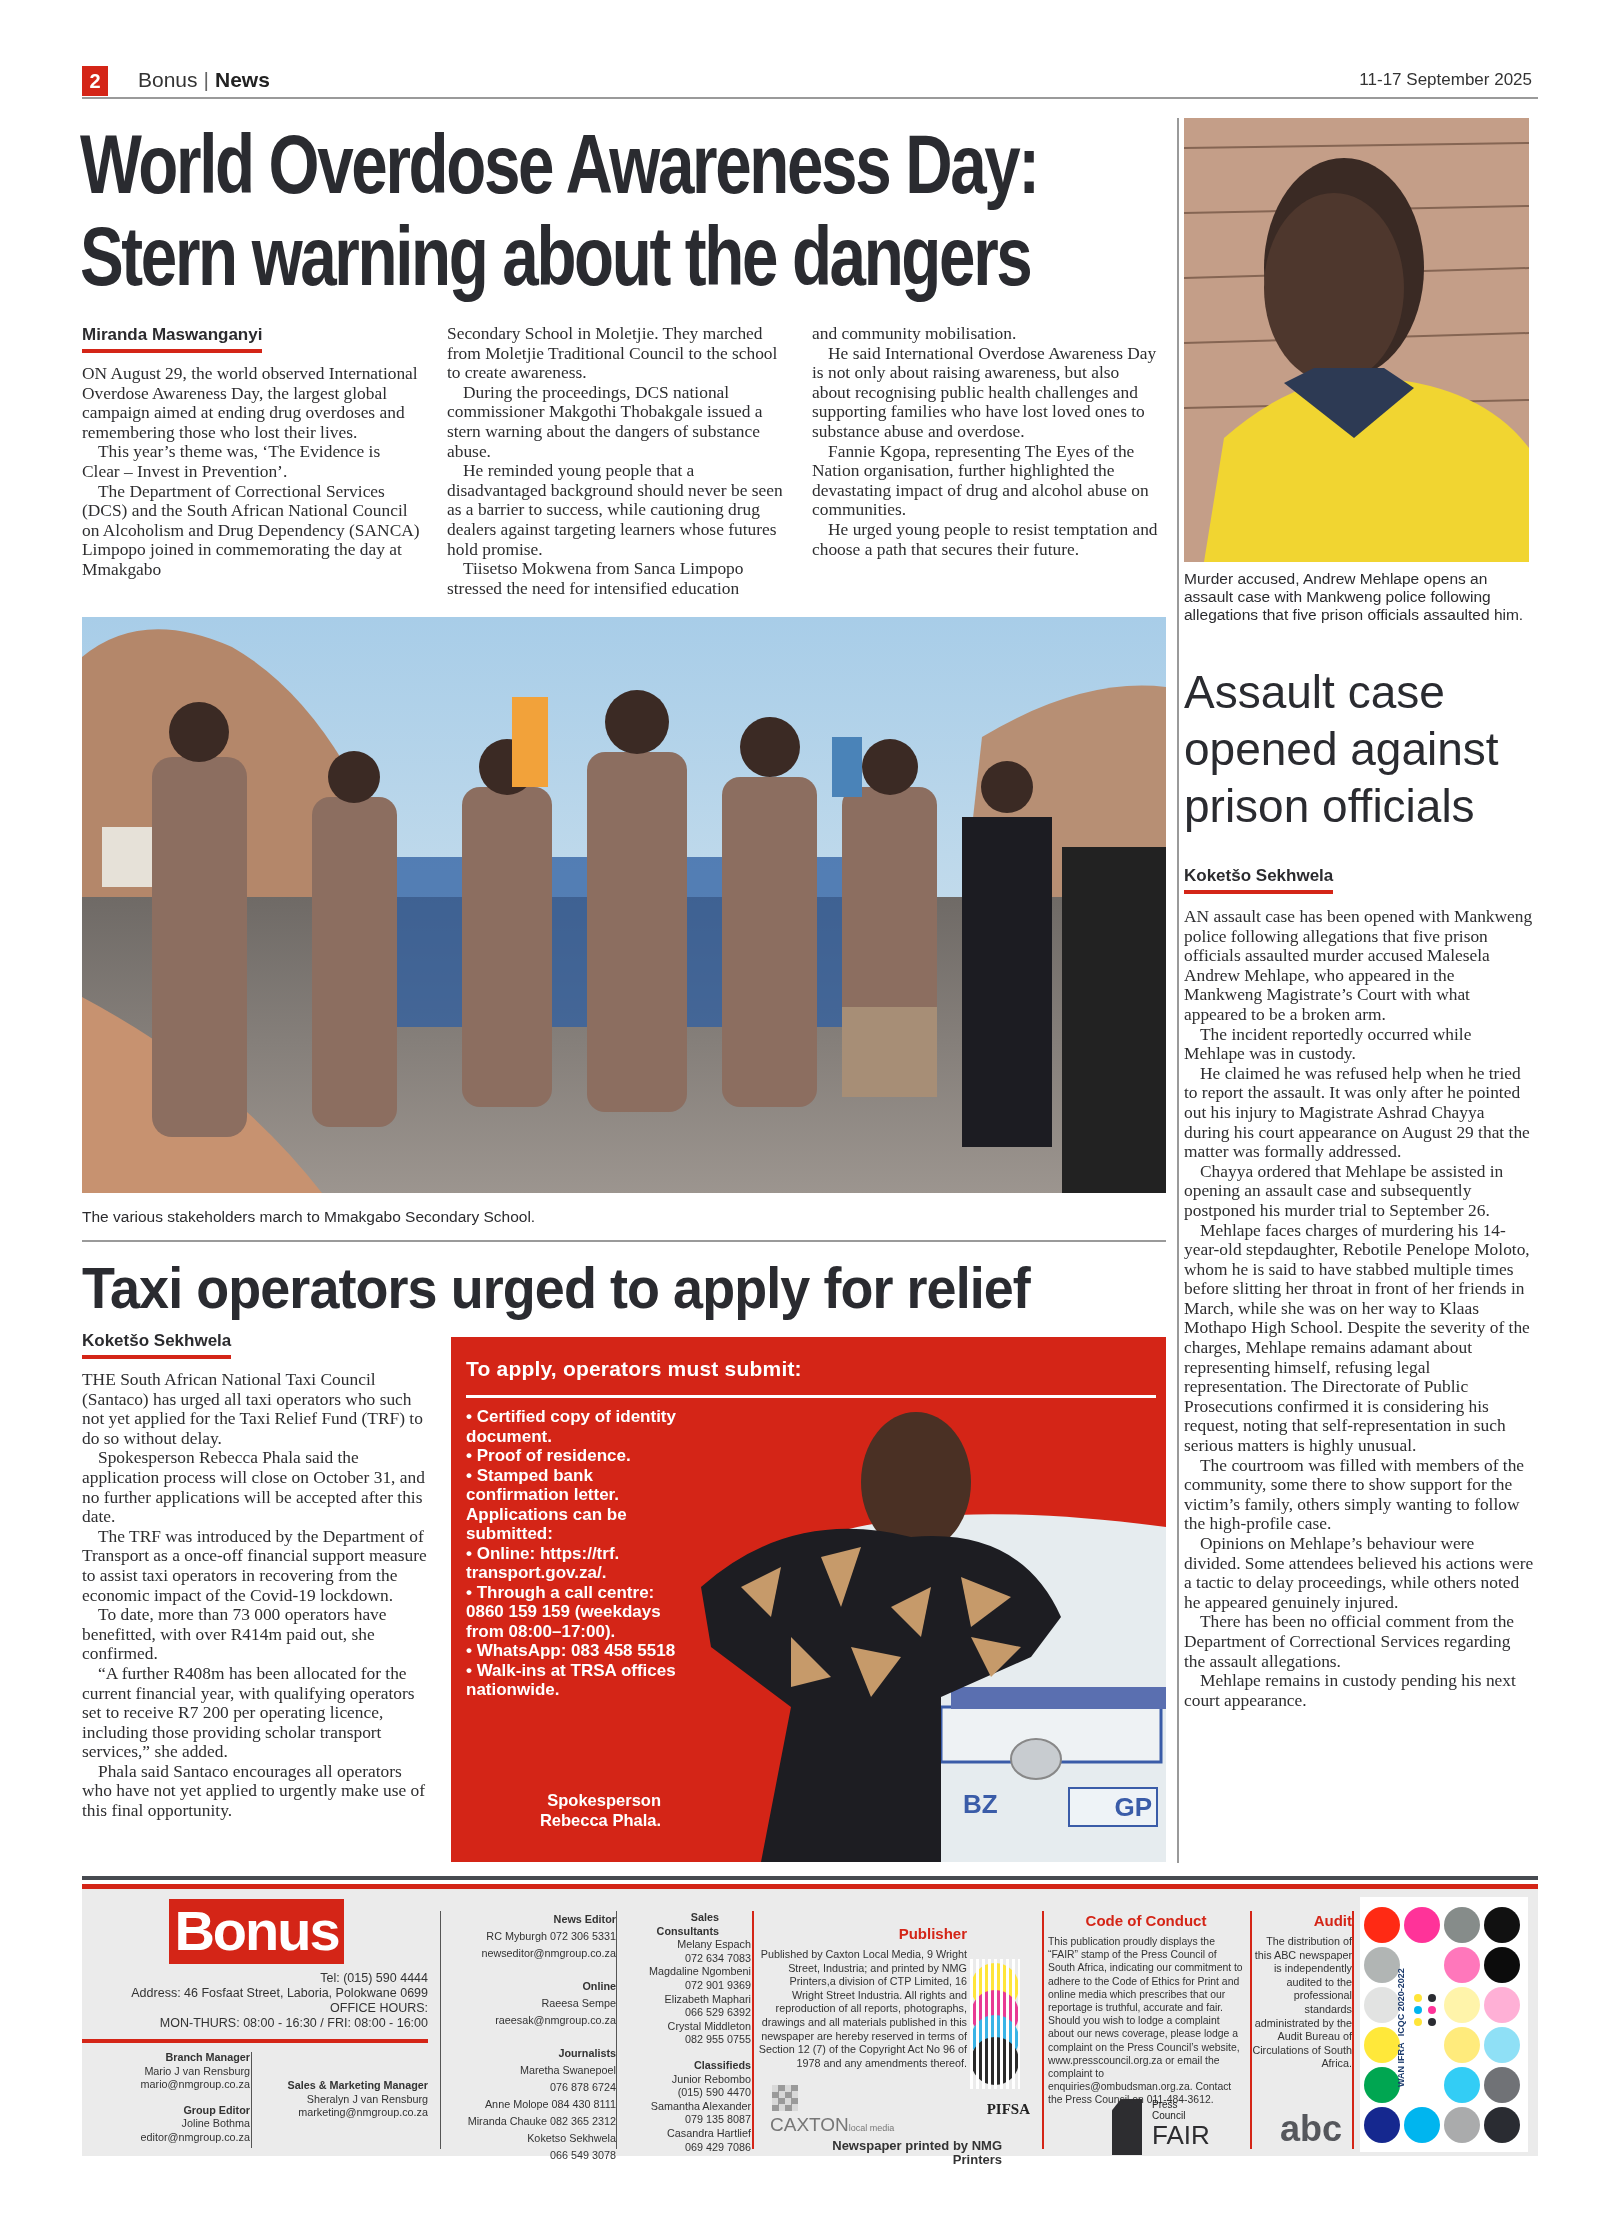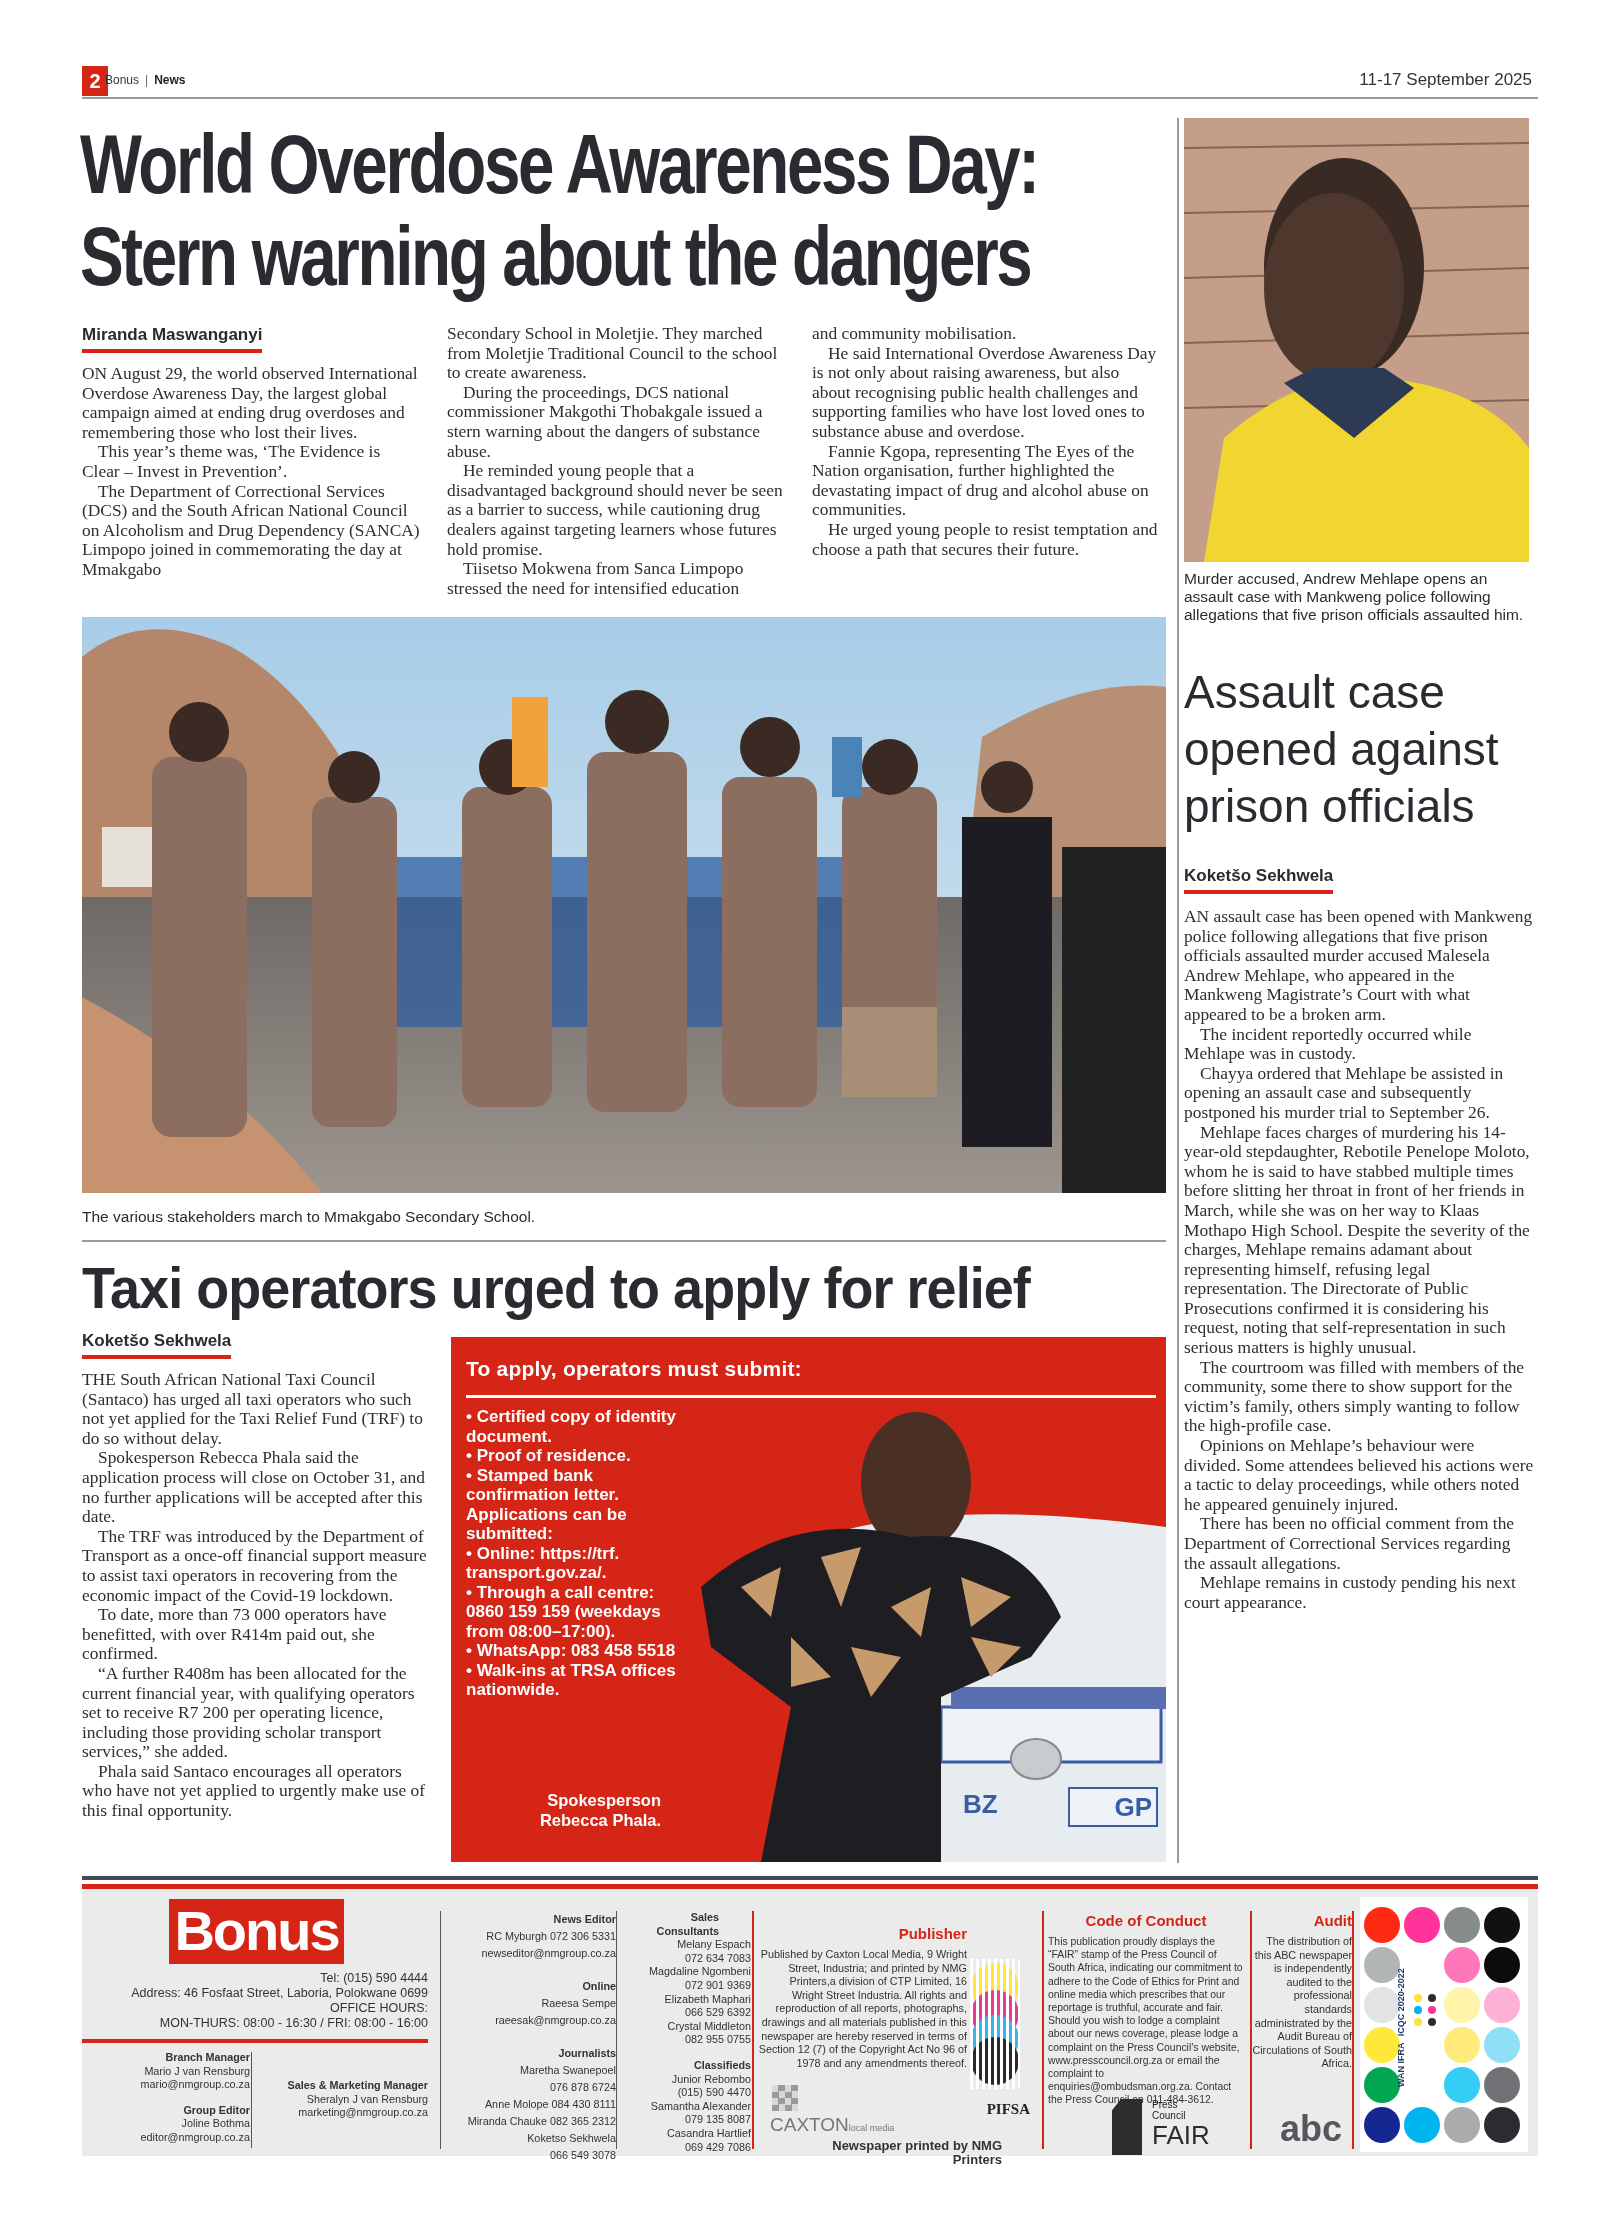--- a/index.html
+++ b/index.html
@@ -3,21 +3,21 @@
 <meta charset="utf-8">
 <style>
   * { box-sizing: border-box; margin: 0; padding: 0; }
   html, body { width: 1610px; height: 2224px; background: #ffffff; overflow: hidden; }
   body { position: relative; font-family: "Liberation Serif", serif; color: #2b2b2e; }
   .abs { position: absolute; }
 
   
   .page-num { left: 82px; top: 66px; width: 26px; height: 30px; background: #d42517; color: #fff;
     font-family: "Liberation Sans", sans-serif; font-weight: bold; font-size: 20px; text-align: center; line-height: 30px; }
-  .section { left: 105px; top: 68px; font-family: "Liberation Sans", sans-serif; font-size: 12px; color: #333; line-height: 24px; }
+  .section { left: 138px; top: 68px; font-family: "Liberation Sans", sans-serif; font-size: 21px; color: #333; line-height: 24px; }
   .section .sep { color: #666; margin: 0 6px; }
   .section b { font-weight: bold; color: #222; }
   .issue-date { right: 78px; top: 68px; font-family: "Liberation Sans", sans-serif; font-size: 17px; color: #333; line-height: 24px; }
   .header-rule { left: 82px; top: 97px; width: 1456px; height: 2px; background: #9a9a9a; }
 
   
   .headline-main { left: 80px; top: 118px; width: 1090px; font-family: "Liberation Sans", sans-serif; font-weight: bold;
     font-size: 84px; line-height: 92px; color: #2a2b30; letter-spacing: -3px; transform: scaleX(0.78); transform-origin: left top; white-space: nowrap; }
 
   .byline { font-family: "Liberation Sans", sans-serif; font-weight: bold; font-size: 17px; color: #2b2b2e;
@@ -164,20 +164,21 @@
 
 <div class="abs assault-head">Assault case opened against prison officials</div>
 
 <div class="abs" style="left:1184px; top:866px;">
   <span class="byline">Koketšo Sekhwela</span>
 </div>
 
 <div class="abs col-text" style="left:1184px; top:907px; width:350px;">
   <p>AN assault case has been opened with Mankweng police following allegations that five prison officials assaulted murder accused Malesela Andrew Mehlape, who appeared in the Mankweng Magistrate’s Court with what appeared to be a broken arm.</p>
   <p>The incident reportedly occurred while Mehlape was in custody.</p>
+  <p>He claimed he was refused help when he tried to report the assault. It was only after he pointed out his injury to Magistrate Ashrad Chayya during his court appearance on August 29 that the matter was formally addressed.</p>
   <p>Chayya ordered that Mehlape be assisted in opening an assault case and subsequently postponed his murder trial to September 26.</p>
   <p>Mehlape faces charges of murdering his 14-year-old stepdaughter, Rebotile Penelope Moloto, whom he is said to have stabbed multiple times before slitting her throat in front of her friends in March, while she was on her way to Klaas Mothapo High School. Despite the severity of the charges, Mehlape remains adamant about representing himself, refusing legal representation. The Directorate of Public Prosecutions confirmed it is considering his request, noting that self-representation in such serious matters is highly unusual.</p>
   <p>The courtroom was filled with members of the community, some there to show support for the victim’s family, others simply wanting to follow the high-profile case.</p>
   <p>Opinions on Mehlape’s behaviour were divided. Some attendees believed his actions were a tactic to delay proceedings, while others noted he appeared genuinely injured.</p>
   <p>There has been no official comment from the Department of Correctional Services regarding the assault allegations.</p>
   <p>Mehlape remains in custody pending his next court appearance.</p>
 </div>
 
 <div class="abs mid-rule"></div>
 <div class="abs taxi-head">Taxi operators urged to apply for relief</div>

